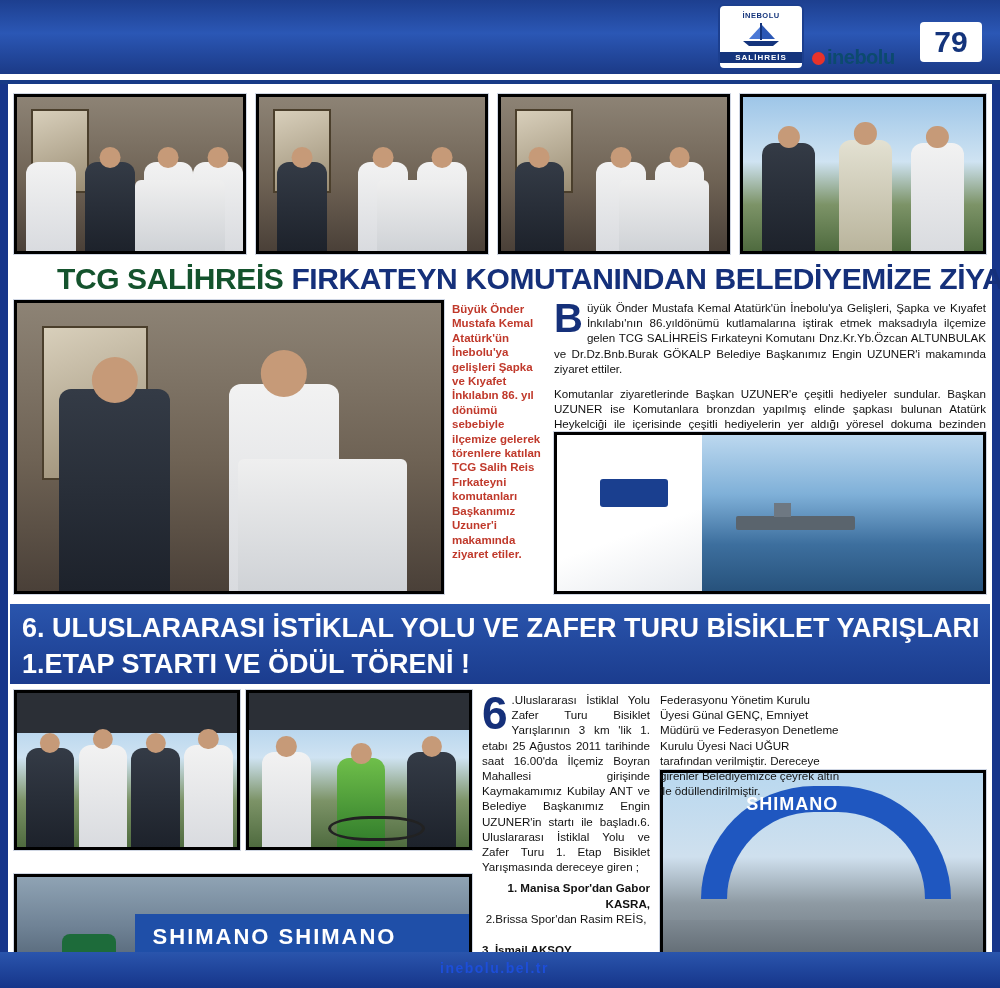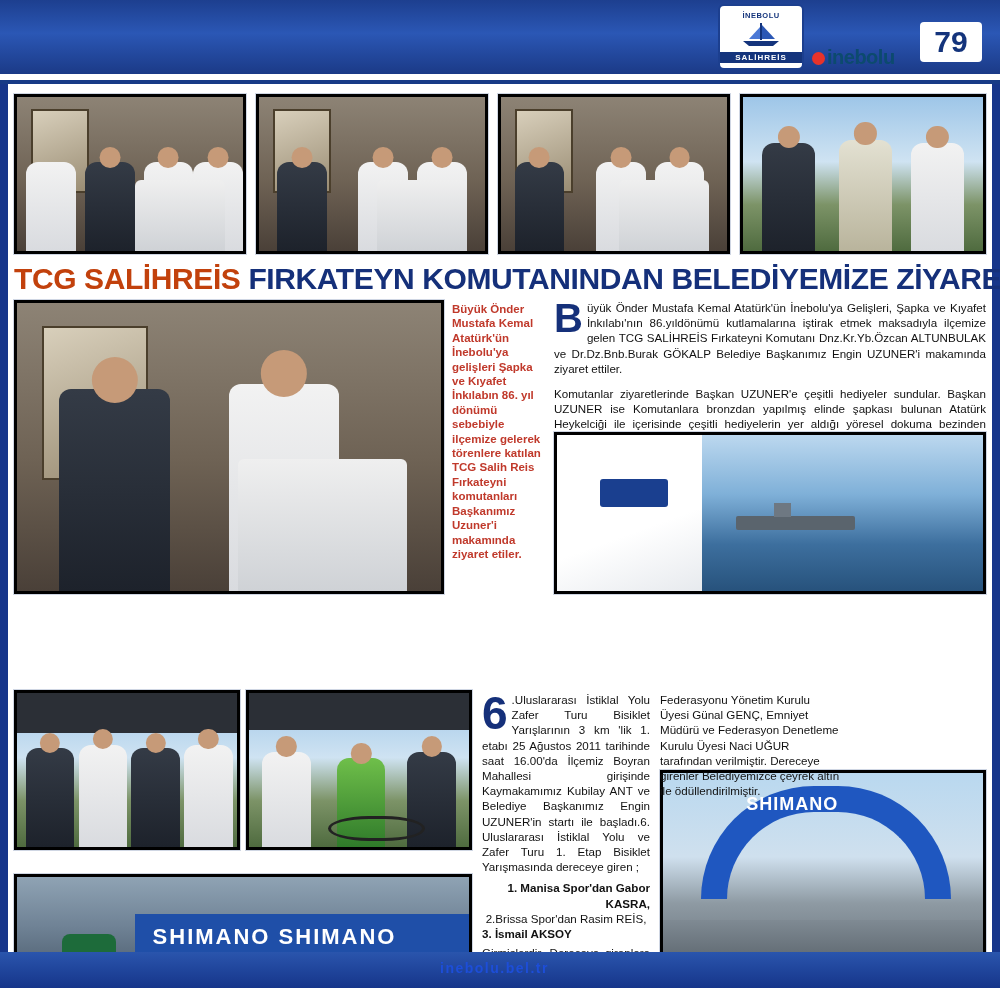--- a/index.html
+++ b/index.html
@@ -112,21 +112,21 @@
   .sea .boat::before {
     content:""; position:absolute; left: 32%; top: -90%; width: 14%; height: 95%;
     background: #6e7882;
   }
 
   
   .headline1 {
     position: absolute; left: 14px; top: 262px; width: 972px; height: 34px;
     font-size: 30px; font-weight: bold; letter-spacing: -0.4px; white-space: nowrap;
   }
-  .headline1 .red { color: #c2410c; }
+  .headline1 .red { color: #14532d; margin-left: 43px; }
   .headline1 .blue { color: #15307a; }
 
   .blue-banner {
     position: absolute; left: 10px; width: 980px;
     background: linear-gradient(180deg,#2a55ad 0%, #1b3c8e 100%);
     color: #ffffff;
   }
   .banner-line {
     font-weight: bold; color: #ffffff; white-space: nowrap;
   }
@@ -278,20 +278,24 @@
   </div>
 
   <div class="photo" style="left:554px; top:432px; width:432px; height:162px;">
     <div class="sea">
       <div style="position:absolute;left:0;top:0;width:34%;height:100%;background:linear-gradient(160deg,#ffffff 60%,#e7eaee 100%);"></div>
       <div style="position:absolute;left:10%;top:28%;width:16%;height:18%;background:#1a3f8f;border-radius:3px;"></div>
       <div class="boat"></div>
     </div>
   </div>
 
+  <div class="blue-banner" style="top:604px; height:80px; padding:6px 12px 0 12px;">
+    <div class="banner-line" style="font-size:27px; line-height:36px;">6. ULUSLARARASI İSTİKLAL YOLU VE  ZAFER  TURU   BİSİKLET  YARIŞLARI</div>
+    <div class="banner-line" style="font-size:27px; line-height:36px;">1.ETAP STARTI  VE  ÖDÜL TÖRENİ !</div>
+  </div>
 
   <div class="photo" style="left:14px; top:690px; width:226px; height:160px;">
     <div class="outdoor">
       <div style="position:absolute;left:0;top:0;width:100%;height:26%;background:#2b2f36;"></div>
       <div class="figure dark" style="left:4%;height:64%">
           <span class="head"></span>
         </div>
       <div class="figure" style="left:28%;height:66%">
           <span class="head"></span>
         </div>
@@ -334,21 +338,21 @@
     </div>
   </div>
 
   <div class="article" style="left:482px; top:692px; width:168px;">
     <p style="margin:0 0 6px 0;">
       <span class="dropcap blue-big">6</span>
       <span>.Uluslararası İstiklal Yolu Zafer Turu Bisiklet Yarışlarının 3 km 'lik 1. etabı 25 Ağustos 2011 tarihinde saat 16.00'da İlçemiz Boyran Mahallesi girişinde Kaymakamımız Kubilay ANT ve Belediye Başkanımız Engin UZUNER'in startı ile başladı.6. Uluslararası İstiklal Yolu ve Zafer Turu 1. Etap Bisiklet Yarışmasında dereceye giren ;</span>
     </p>
     <p style="margin:0; font-weight:bold; text-align:right;">1. Manisa Spor'dan Gabor KASRA,</p>
     <p style="margin:0; font-weight:normal; text-align:center;">2.Brissa Spor'dan Rasim REİS,</p>
-    <p style="margin:0 0 4px 0; font-weight:bold; text-align:left;">3. İsmail AKSOY</p>
+    <p style="margin:16px 0 4px 0; font-weight:bold; text-align:left;">3. İsmail AKSOY</p>
     <p style="margin:0;">Girmişlerdir. Dereceye girenlere Madalya ve ödülleri aynı gün saat 17.30'da Türk Ocağı binası önünde Belediye Başkanımız Engin UZUNER , Bisiklet</p>
   </div>
 
   <div class="article" style="left:660px; top:692px; width:180px; text-align:left;">Federasyonu Yönetim Kurulu Üyesi Günal GENÇ, Emniyet Müdürü ve Federasyon Denetleme Kurulu Üyesi Naci UĞUR tarafından verilmiştir. Dereceye girenler Belediyemizce çeyrek altın ile ödüllendirilmiştir.</div>
 
   <div class="footer-band"></div>
   <div class="footer-url">inebolu.bel.tr</div>
 
 </div>
 

